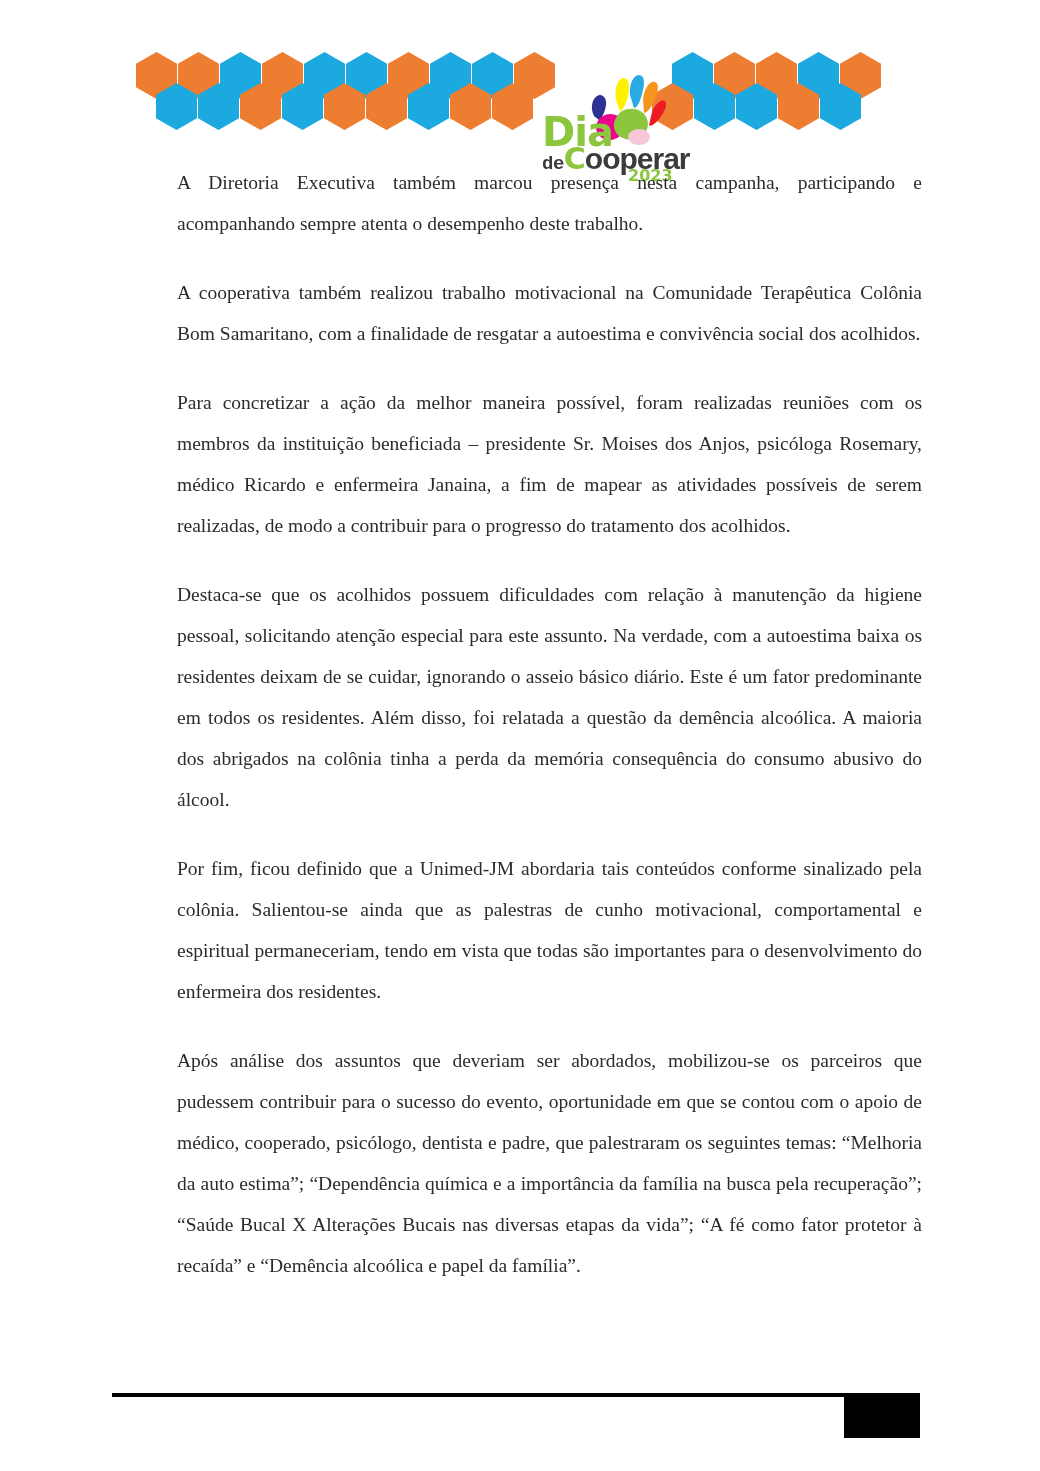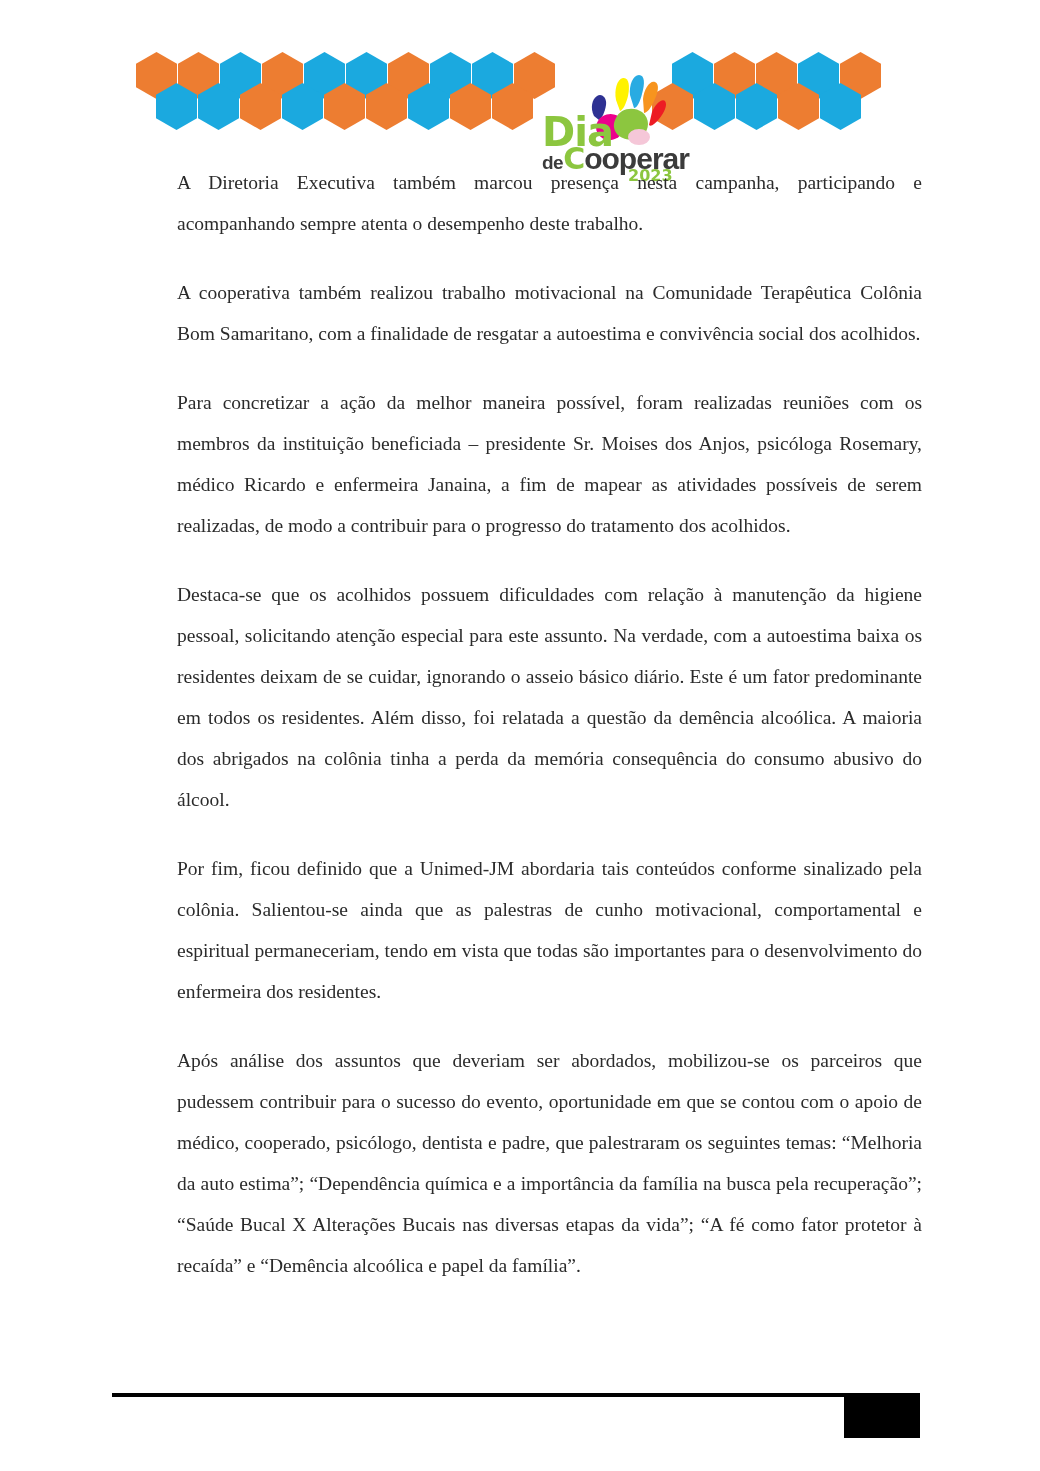--- a/index.html
+++ b/index.html
@@ -83,21 +83,21 @@
     line-height: 1;
   }
   .logo-text-line2 {
     position: absolute;
     left: 6px;
     top: 72px;
     line-height: 1;
     white-space: nowrap;
   }
   .logo-de {
-    font-family: Liberation Sans, sans-serif;
+    font-family: Liberation Mono, monospace;
     font-weight: bold;
     font-size: 19px;
     color: #3B3B3B;
     letter-spacing: -0.5px;
   }
   .logo-c {
     font-family: "DejaVu Sans", sans-serif;
     font-weight: bold;
     font-size: 30px;
     color: #8CC63F;

